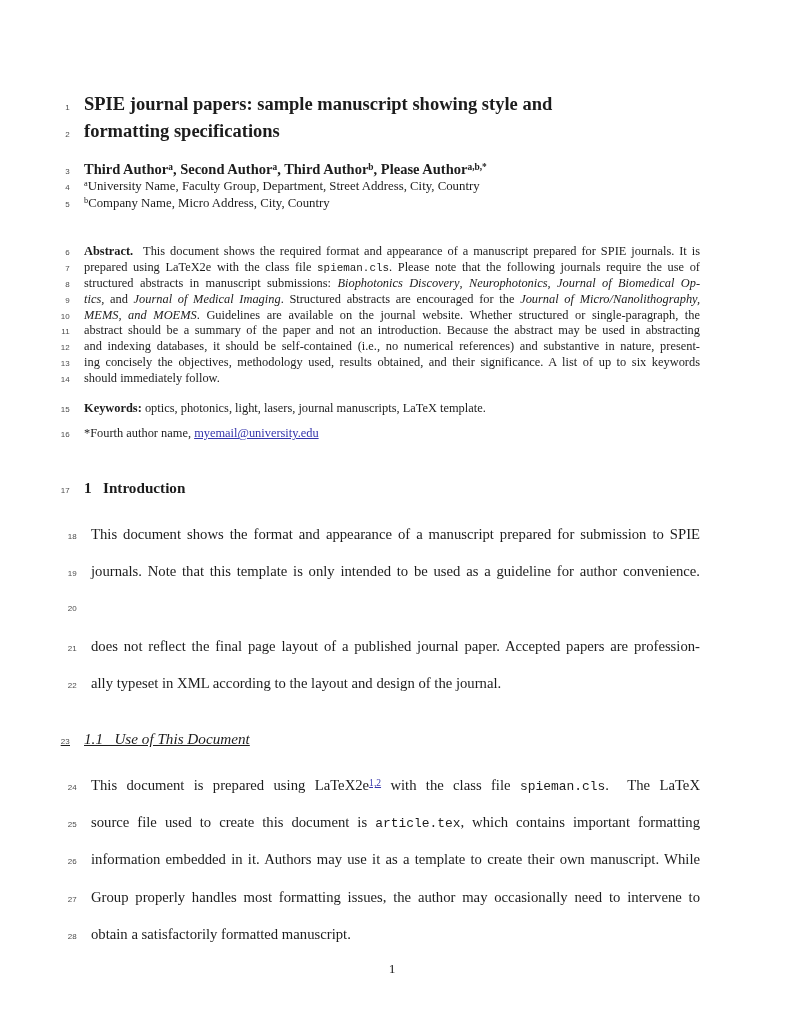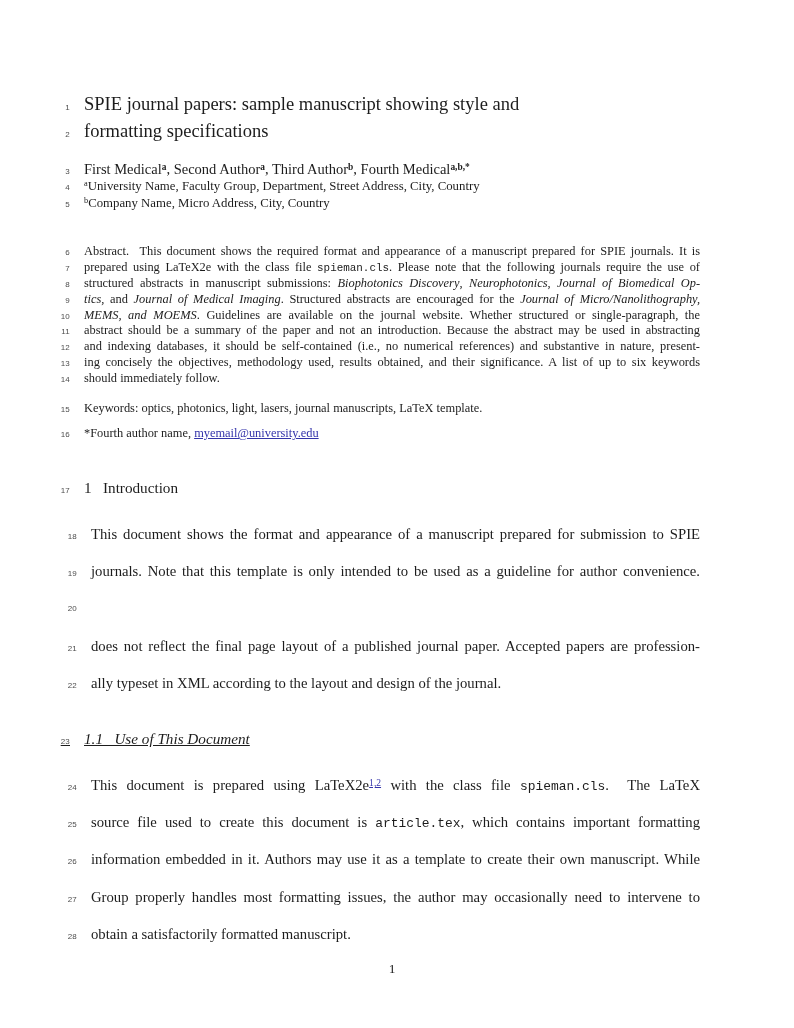--- a/index.html
+++ b/index.html
@@ -34,21 +34,21 @@
   .block-abstract{font-size:12.4px;line-height:15.9px;margin-top:32px;}
   .block-abstract .line{max-height:15.9px;}
   .block-keywords{font-size:12.4px;line-height:16px;margin-top:13px;}
   .block-note{font-size:12.4px;line-height:16px;margin-top:7px;}
   .block-h1{font-size:15.2px;line-height:18px;margin-top:36px;}
   .block-h2{font-size:15.2px;line-height:18px;margin-top:28px;text-decoration:underline;}
   .block-body{font-size:14.7px;line-height:37.2px;margin-top:16px;padding-left:7px;}
   .block-body .line{max-height:37.2px;}
 
   .s-p{}
-  .s-b{font-weight:normal;}
+  .s-b{font-weight:bold;}
   .s-i{font-style:italic;}
   .s-m{font-family:"Liberation Mono", monospace;font-size:0.88em;}
   .s-a{color:var(--link);text-decoration:underline;cursor:pointer;}
   .s-sup,.s-bsup,.s-supa{font-size:0.65em;vertical-align:0.45em;line-height:0;}
   .s-bsup{font-weight:bold;}
   .s-supa{color:var(--link);cursor:pointer;text-decoration:underline;}
 
   .footer{
     margin-left:84px;width:616px;text-align:center;
     margin-top:8px;font-size:13.5px;line-height:16px;
@@ -65,21 +65,21 @@
           <span class="lcontent"><span class="s-b">SPIE journal papers: sample manuscript showing style and</span></span>
         </div>
         <div class="line">
           <span class="lnum">2</span>
           <span class="lcontent"><span class="s-b">formatting specifications</span></span>
         </div>
       </div>
       <div class="block block-authors">
         <div class="line">
           <span class="lnum">3</span>
-          <span class="lcontent"><span class="s-b">First Medical</span><span class="s-bsup">a</span><span class="s-b">, Second Author</span><span class="s-bsup">a</span><span class="s-b">, Third Author</span><span class="s-bsup">b</span><span class="s-b">, Fourth Medical</span><span class="s-bsup">a,b,*</span></span>
+          <span class="lcontent"><span class="s-b">Third Author</span><span class="s-bsup">a</span><span class="s-b">, Second Author</span><span class="s-bsup">a</span><span class="s-b">, Third Author</span><span class="s-bsup">b</span><span class="s-b">, Please Author</span><span class="s-bsup">a,b,*</span></span>
         </div>
       </div>
       <div class="block block-affil">
         <div class="line">
           <span class="lnum">4</span>
           <span class="lcontent"><span class="s-sup">a</span><span class="s-p">University Name, Faculty Group, Department, Street Address, City, Country</span></span>
         </div>
         <div class="line">
           <span class="lnum">5</span>
           <span class="lcontent"><span class="s-sup">b</span><span class="s-p">Company Name, Micro Address, City, Country</span></span>

